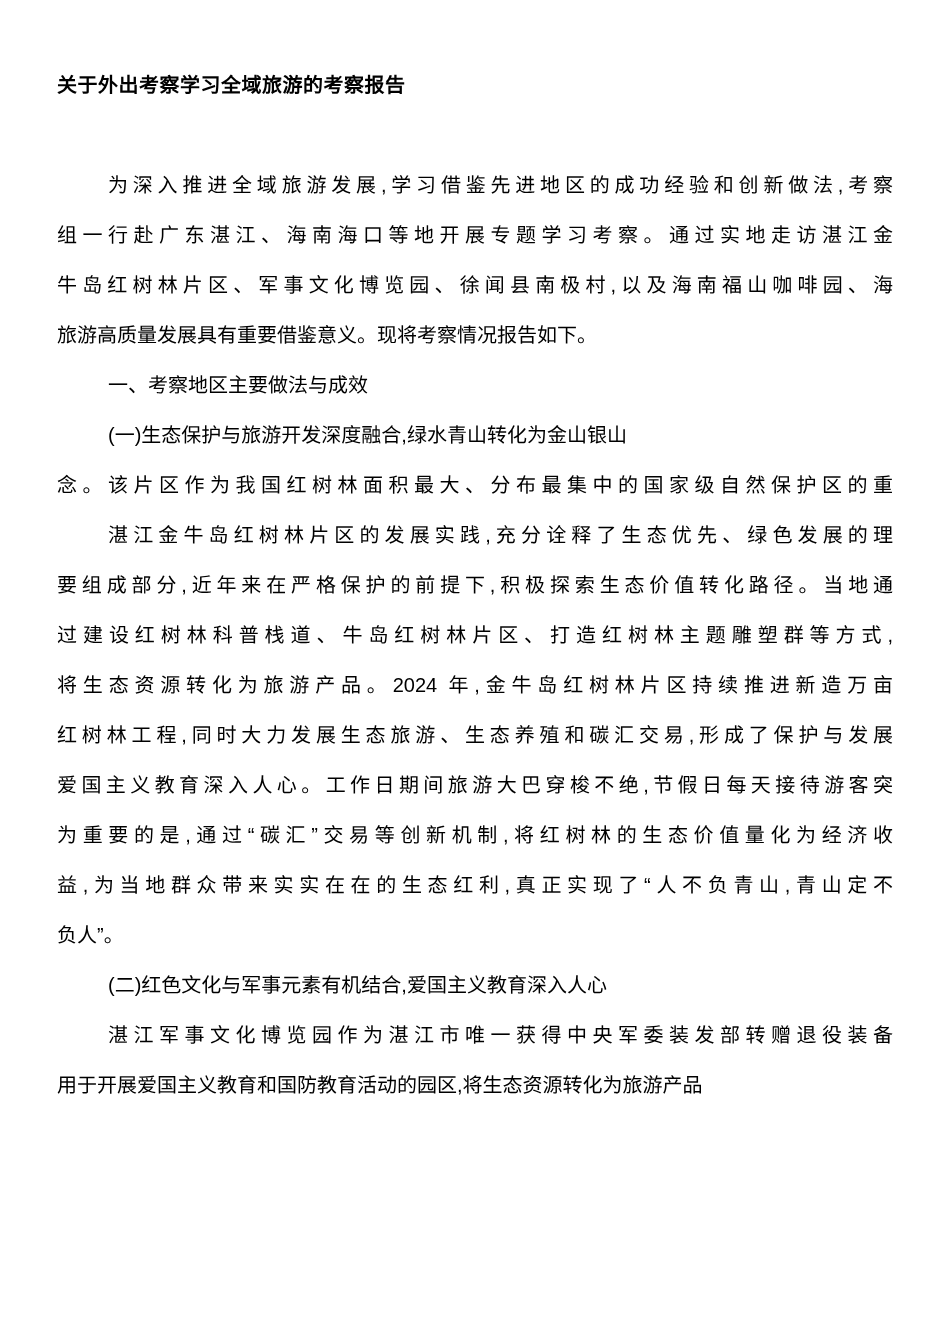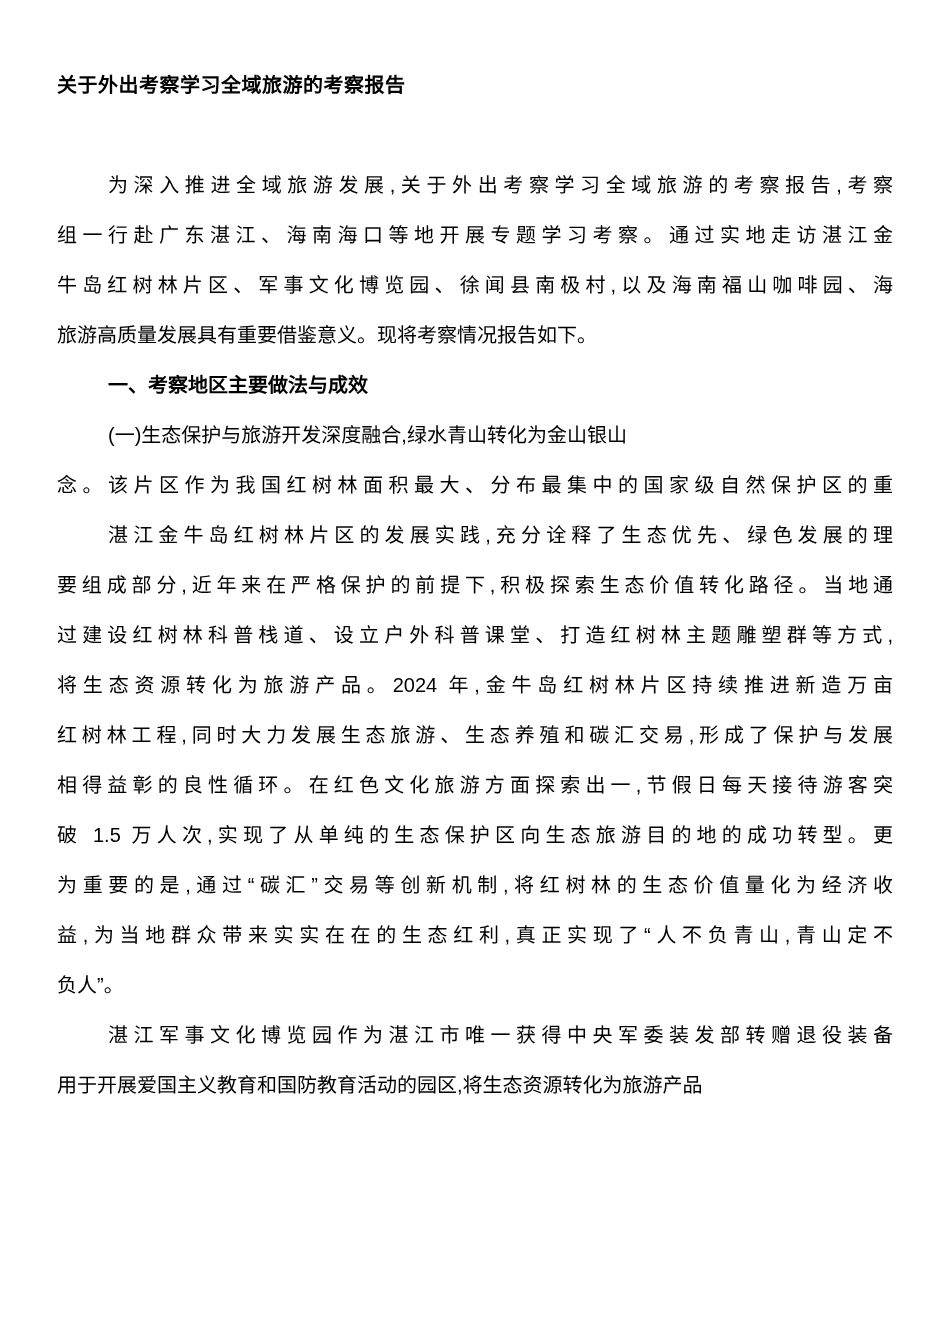--- a/index.html
+++ b/index.html
@@ -37,53 +37,55 @@
     overflow: visible;
   }
   
   .line.fill {
     white-space: normal;
     text-align: justify;
     text-align-last: justify;
     text-justify: inter-character;
   }
   .line.indent { text-indent: 51px; }
-  .block.heading .line { font-weight: bold; }
+  .block.heading .line { font-weight: normal; }
 </style>
 </head>
 <body>
 
 <div class="page">
   <div id="doc-body">
       <div class="block title">
         <div class="line">关于外出考察学习全域旅游的考察报告</div>
       </div>
       <div class="block paragraph">
-        <div class="line indent fill">为深入推进全域旅游发展,关于外出考察学习全域旅游的考察报告,考察</div>
+        <div class="line indent fill">为深入推进全域旅游发展,学习借鉴先进地区的成功经验和创新做法,考察</div>
         <div class="line fill">组一行赴广东湛江、海南海口等地开展专题学习考察。通过实地走访湛江金</div>
         <div class="line fill">牛岛红树林片区、军事文化博览园、徐闻县南极村,以及海南福山咖啡园、海</div>
         <div class="line">旅游高质量发展具有重要借鉴意义。现将考察情况报告如下。</div>
       </div>
       <div class="block heading">
         <div class="line indent">一、考察地区主要做法与成效</div>
       </div>
       <div class="block subheading">
         <div class="line indent">(一)生态保护与旅游开发深度融合,绿水青山转化为金山银山</div>
       </div>
       <div class="block paragraph">
         <div class="line fill">念。该片区作为我国红树林面积最大、分布最集中的国家级自然保护区的重</div>
         <div class="line indent fill">湛江金牛岛红树林片区的发展实践,充分诠释了生态优先、绿色发展的理</div>
         <div class="line fill">要组成部分,近年来在严格保护的前提下,积极探索生态价值转化路径。当地通</div>
-        <div class="line fill">过建设红树林科普栈道、设立户外科普课堂、打造红树林主题雕塑群等方式,</div>
+        <div class="line fill">过建设红树林科普栈道、牛岛红树林片区、打造红树林主题雕塑群等方式,</div>
         <div class="line fill">将生态资源转化为旅游产品。2024 年,金牛岛红树林片区持续推进新造万亩</div>
         <div class="line fill">红树林工程,同时大力发展生态旅游、生态养殖和碳汇交易,形成了保护与发展</div>
-        <div class="line fill">相得益彰的良性循环。在红色文化旅游方面探索出一,节假日每天接待游客突</div>
-        <div class="line fill">破 1.5 万人次,实现了从单纯的生态保护区向生态旅游目的地的成功转型。更</div>
+        <div class="line fill">爱国主义教育深入人心。工作日期间旅游大巴穿梭不绝,节假日每天接待游客突</div>
         <div class="line fill">为重要的是,通过“碳汇”交易等创新机制,将红树林的生态价值量化为经济收</div>
         <div class="line fill">益,为当地群众带来实实在在的生态红利,真正实现了“人不负青山,青山定不</div>
         <div class="line">负人”。</div>
+      </div>
+      <div class="block subheading">
+        <div class="line indent">(二)红色文化与军事元素有机结合,爱国主义教育深入人心</div>
       </div>
       <div class="block paragraph">
         <div class="line indent fill">湛江军事文化博览园作为湛江市唯一获得中央军委装发部转赠退役装备</div>
         <div class="line">用于开展爱国主义教育和国防教育活动的园区,将生态资源转化为旅游产品</div>
       </div>
     </div>
 </div>
 
 </body></html>

